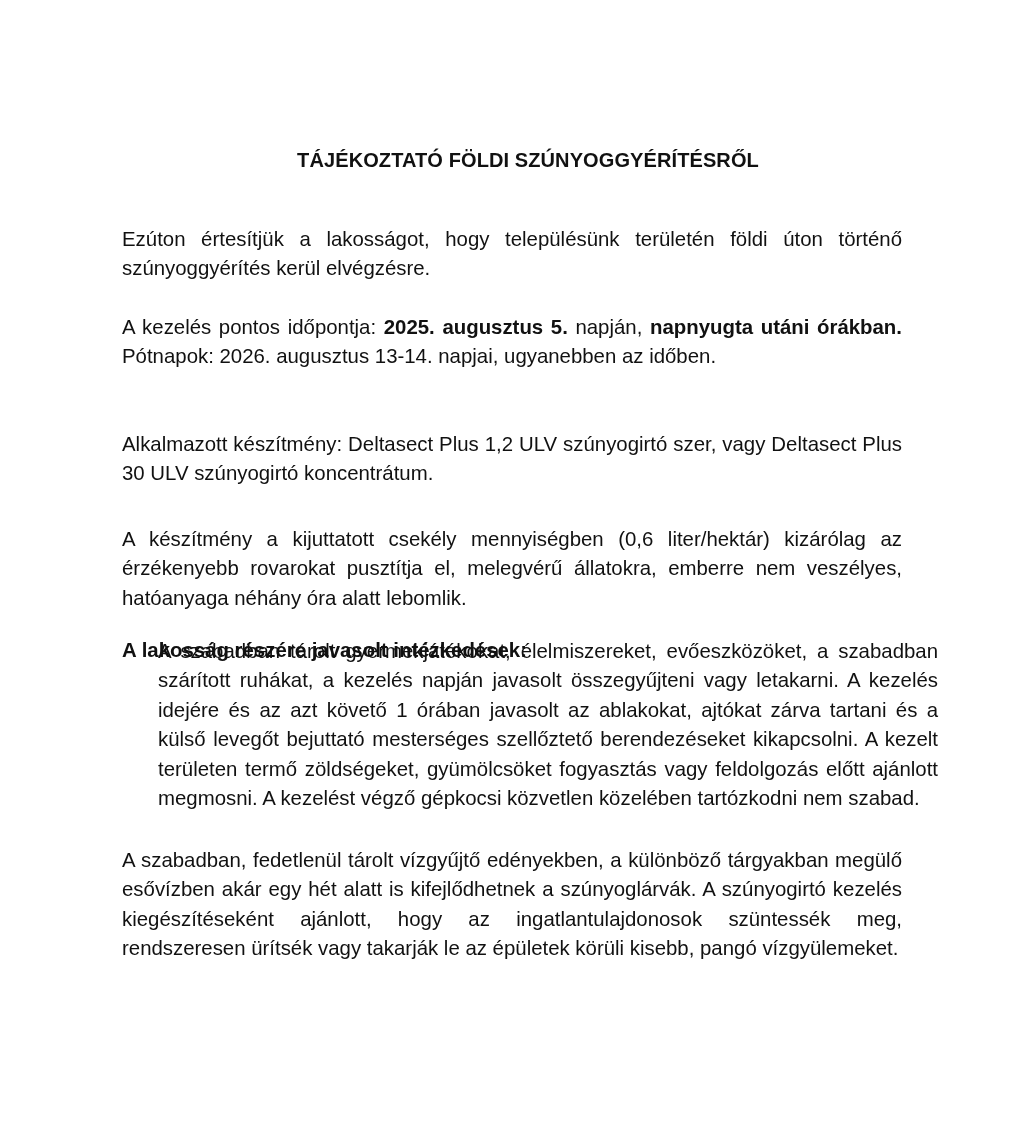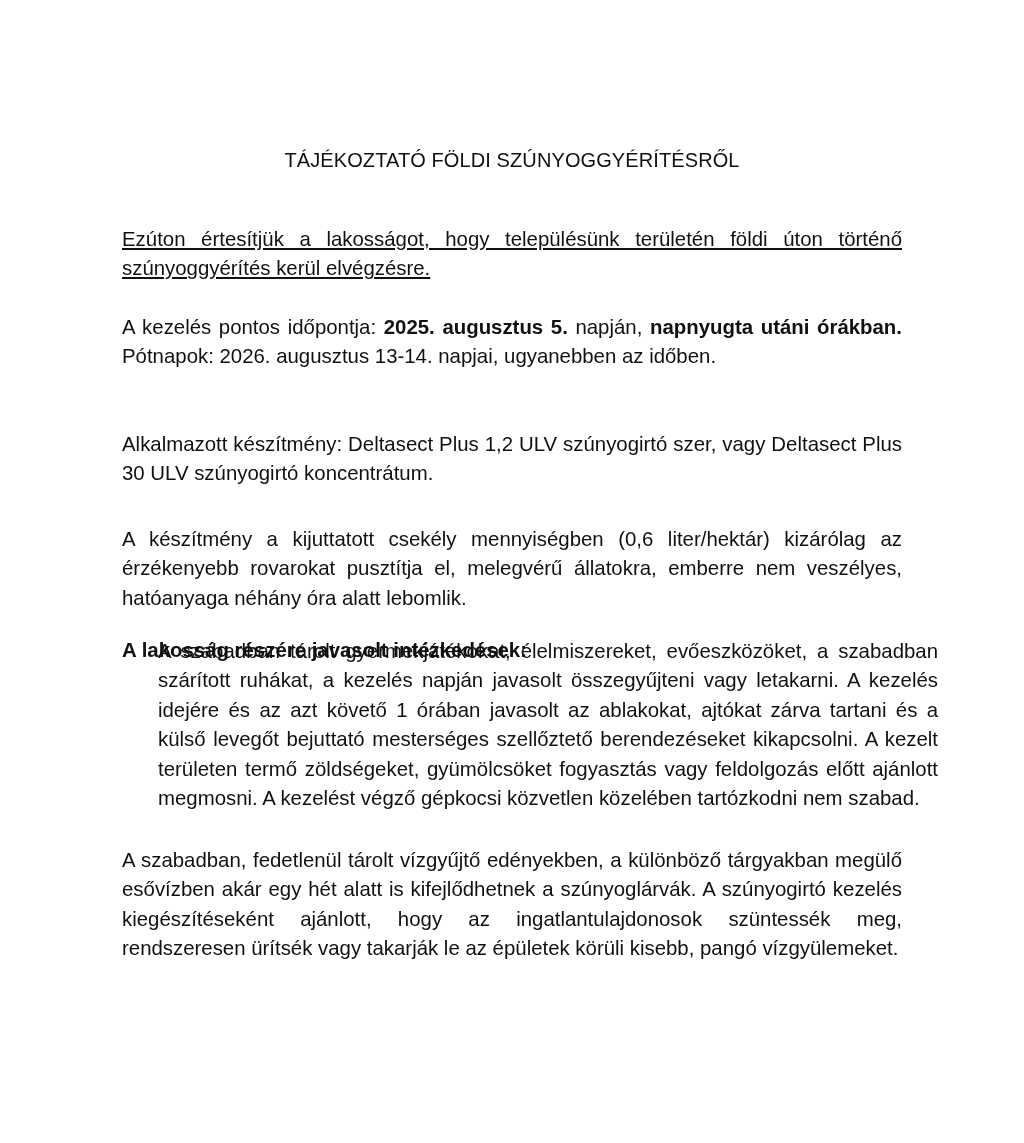--- a/index.html
+++ b/index.html
@@ -3,26 +3,26 @@
 <meta charset="utf-8">
 <style>
   html, body { margin: 0; padding: 0; background: #ffffff; }
   body { width: 1024px; height: 1143px; position: relative; overflow: hidden; }
   .page {
     position: absolute; left: 122px; top: 0; width: 780px;
     font-family: "Liberation Sans", sans-serif; color: #111111;
     font-size: 20.4px; line-height: 29.4px;
   }
   .title {
-    position: absolute; left: 0; width: 780px; top: 146px;
-    text-align: center; font-weight: normal; font-size: 20px; letter-spacing: 0.1px;
+    position: absolute; left: 16px; width: 780px; top: 146px;
+    text-align: center; font-weight: bold; font-size: 20px; letter-spacing: 0.1px;
   }
   .para { position: absolute; left: 0; width: 780px; text-align: justify; margin: 0; }
   .bold { font-weight: bold; }
-  #p1 { top: 225px; text-decoration: underline; }
+  #p1 { top: 225px; }
   #p2 { top: 313px; }
   #p3 { top: 430px; }
   #p4 { top: 489px; margin-top: 36px; }
   #p5h { top: 636px; font-weight: bold; }
   #p5 { top: 637px; margin-left: 36px; }
   #p6 { top: 846px; }
 </style>
 </head>
 <body>
 

